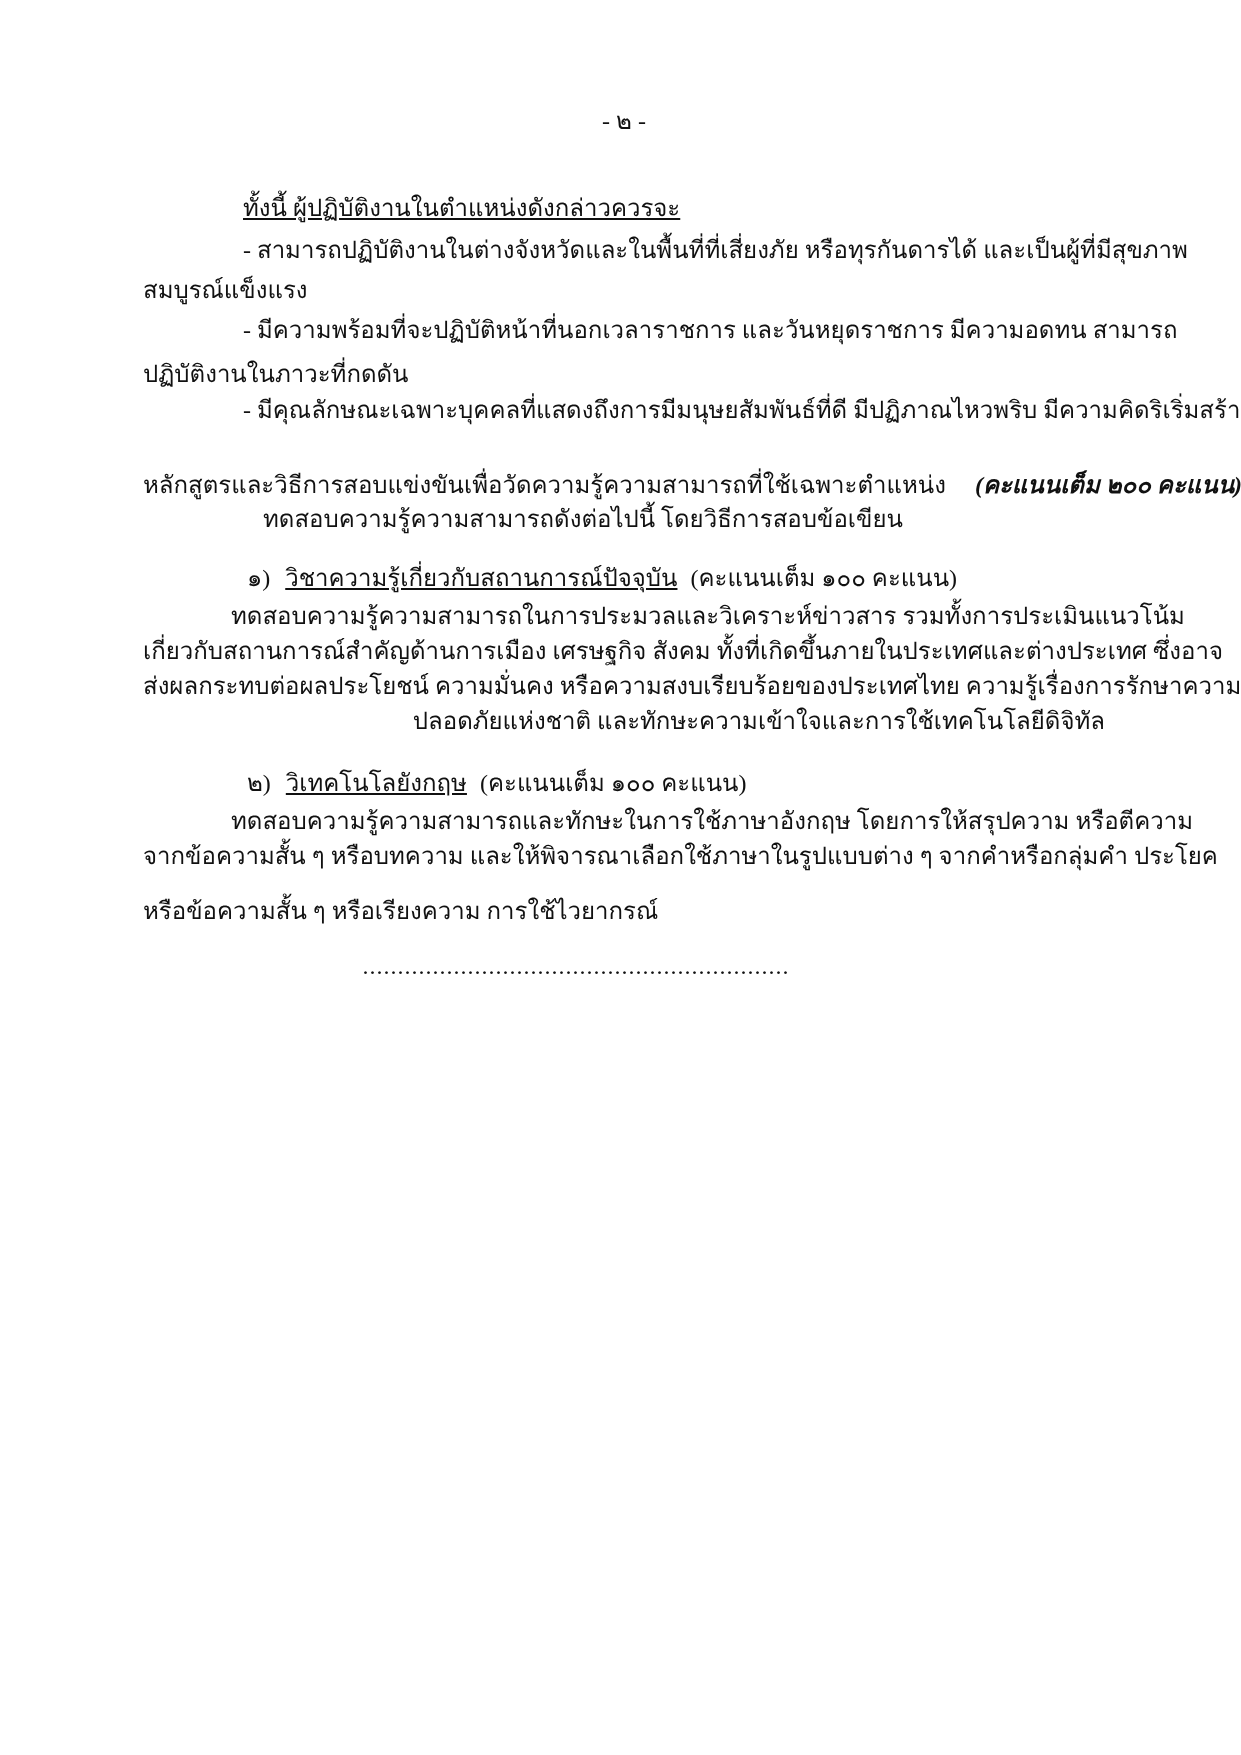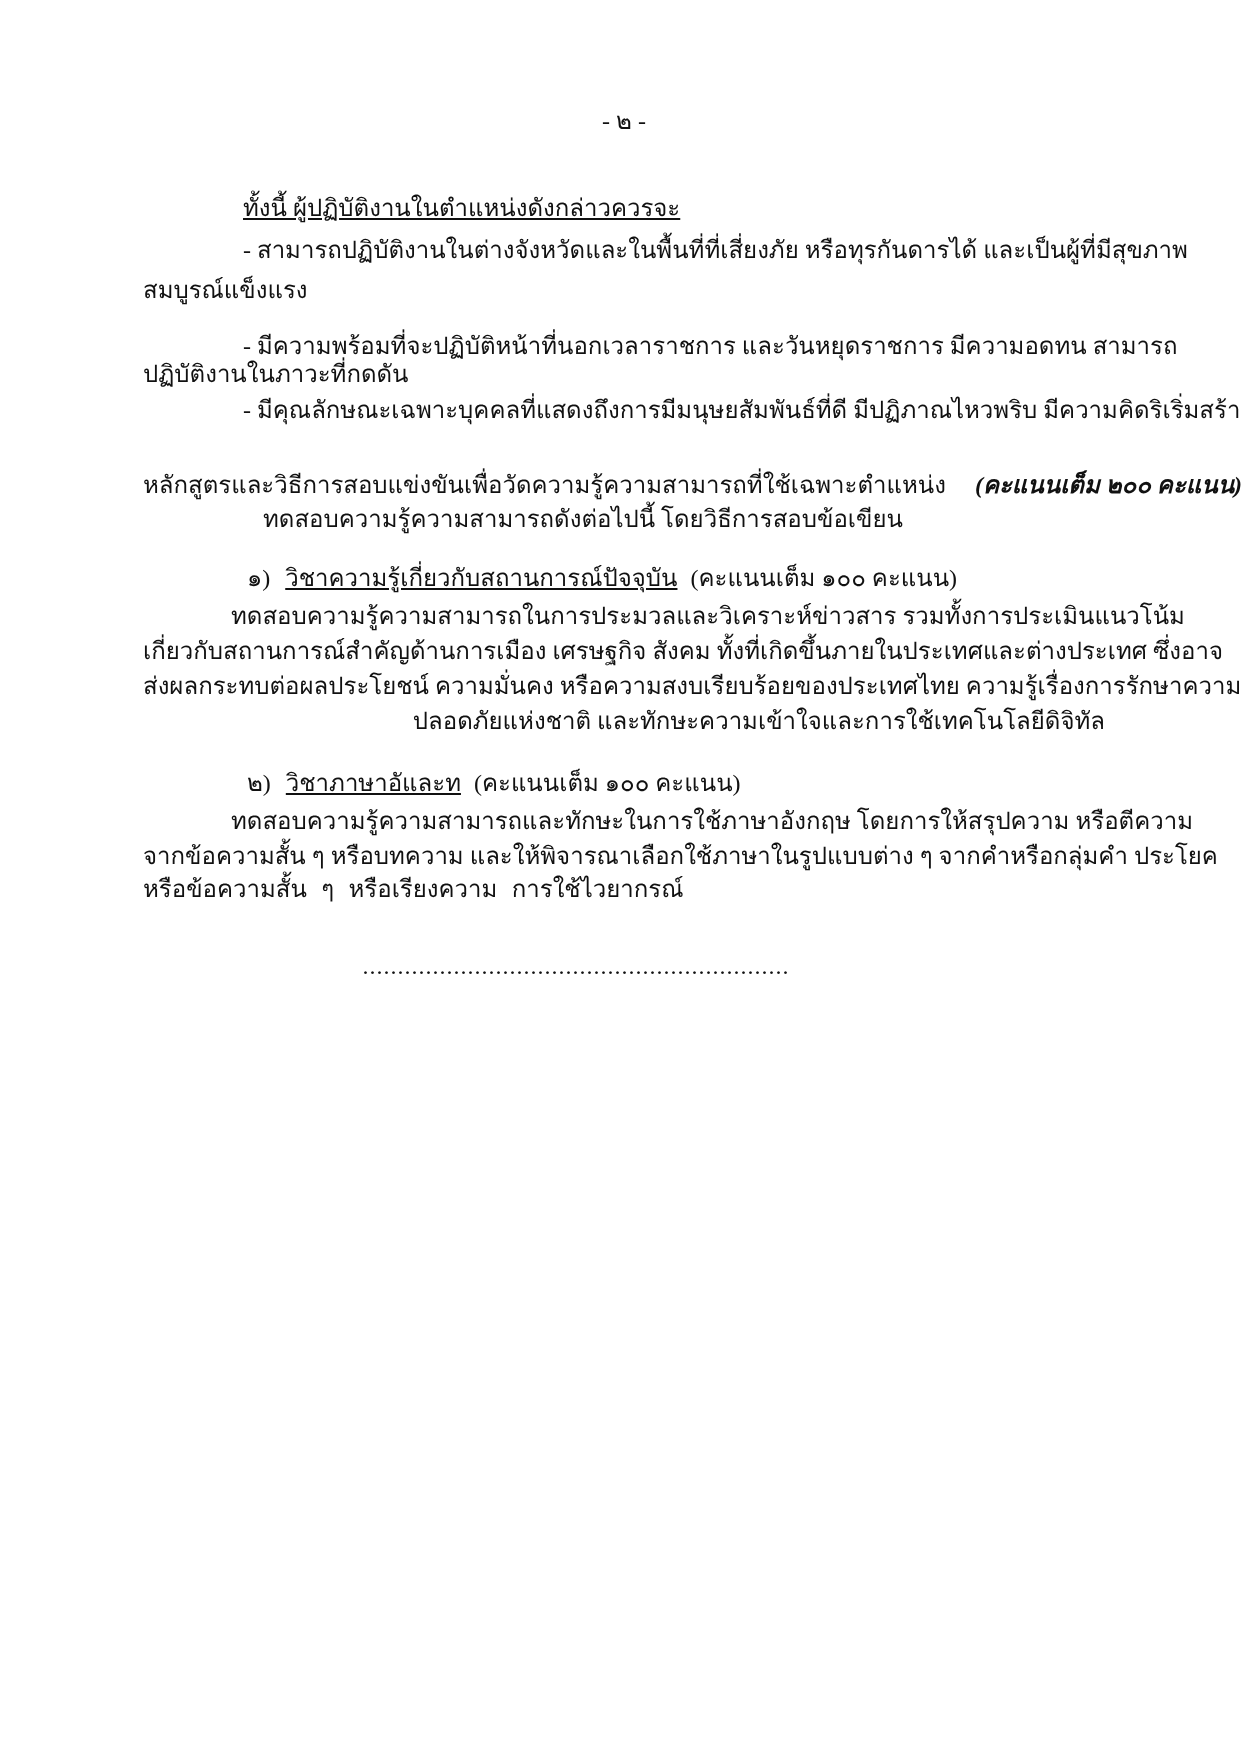--- a/index.html
+++ b/index.html
@@ -61,21 +61,21 @@
 
     <div class="line center" style="top:103px;">- ๒ -</div>
 
     <div class="line ind-head" style="top:190px;">
       <span class="u">ทั้งนี้ ผู้ปฏิบัติงานในตำแหน่งดังกล่าวควรจะ</span>
     </div>
 
     <div class="line ind-head" style="top:232px;">- สามารถปฏิบัติงานในต่างจังหวัดและในพื้นที่ที่เสี่ยงภัย หรือทุรกันดารได้ และเป็นผู้ที่มีสุขภาพ</div>
     <div class="line" style="top:272px;">สมบูรณ์แข็งแรง</div>
 
-    <div class="line ind-head" style="top:328px;">- มีความพร้อมที่จะปฏิบัติหน้าที่นอกเวลาราชการ และวันหยุดราชการ มีความอดทน สามารถ</div>
+    <div class="line ind-head" style="top:312px;">- มีความพร้อมที่จะปฏิบัติหน้าที่นอกเวลาราชการ และวันหยุดราชการ มีความอดทน สามารถ</div>
     <div class="line" style="top:356px;">ปฏิบัติงานในภาวะที่กดดัน</div>
 
     <div class="line ind-head" style="top:392px;">- มีคุณลักษณะเฉพาะบุคคลที่แสดงถึงการมีมนุษยสัมพันธ์ที่ดี มีปฏิภาณไหวพริบ มีความคิดริเริ่มสร้างสรรค์</div>
 
     <div class="line" style="top:467px;">
       <span class="b">หลักสูตรและวิธีการสอบแข่งขันเพื่อวัดความรู้ความสามารถที่ใช้เฉพาะตำแหน่ง</span>
       <span class="bi head-score">(คะแนนเต็ม ๒๐๐ คะแนน)</span>
     </div>
 
     <div class="line ind-intro" style="top:501px;">ทดสอบความรู้ความสามารถดังต่อไปนี้ โดยวิธีการสอบข้อเขียน</div>
@@ -86,24 +86,24 @@
       <span class="score">(คะแนนเต็ม ๑๐๐ คะแนน)</span>
     </div>
 
     <div class="line ind-para" style="top:598px;">ทดสอบความรู้ความสามารถในการประมวลและวิเคราะห์ข่าวสาร รวมทั้งการประเมินแนวโน้ม</div>
     <div class="line" style="top:633px;">เกี่ยวกับสถานการณ์สำคัญด้านการเมือง เศรษฐกิจ สังคม ทั้งที่เกิดขึ้นภายในประเทศและต่างประเทศ ซึ่งอาจ</div>
     <div class="line" style="top:668px;">ส่งผลกระทบต่อผลประโยชน์ ความมั่นคง หรือความสงบเรียบร้อยของประเทศไทย ความรู้เรื่องการรักษาความ</div>
     <div class="line" style="top:703px;text-align:right;">ปลอดภัยแห่งชาติ และทักษะความเข้าใจและการใช้เทคโนโลยีดิจิทัล</div>
 
     <div class="line ind-item" style="top:765px;">
       <span class="item-num">๒)</span>
-      <span class="u">วิชาภาษาอัและท</span>
+      <span class="u">วิเทคโนโลยังกฤษ</span>
       <span class="score">(คะแนนเต็ม ๑๐๐ คะแนน)</span>
     </div>
 
     <div class="line ind-para" style="top:803px;">ทดสอบความรู้ความสามารถและทักษะในการใช้ภาษาอังกฤษ โดยการให้สรุปความ หรือตีความ</div>
     <div class="line" style="top:838px;">จากข้อความสั้น ๆ หรือบทความ และให้พิจารณาเลือกใช้ภาษาในรูปแบบต่าง ๆ จากคำหรือกลุ่มคำ ประโยค</div>
-    <div class="line" style="top:873px;font-family:Liberation Mono, monospace;">หรือข้อความสั้น ๆ หรือเรียงความ การใช้ไวยากรณ์</div>
+    <div class="line" style="top:893px;">หรือข้อความสั้น ๆ หรือเรียงความ การใช้ไวยากรณ์</div>
 
     <div class="dots-wrap">.............................................................</div>
 
   </div>
 </div>
 
 </body></html>

